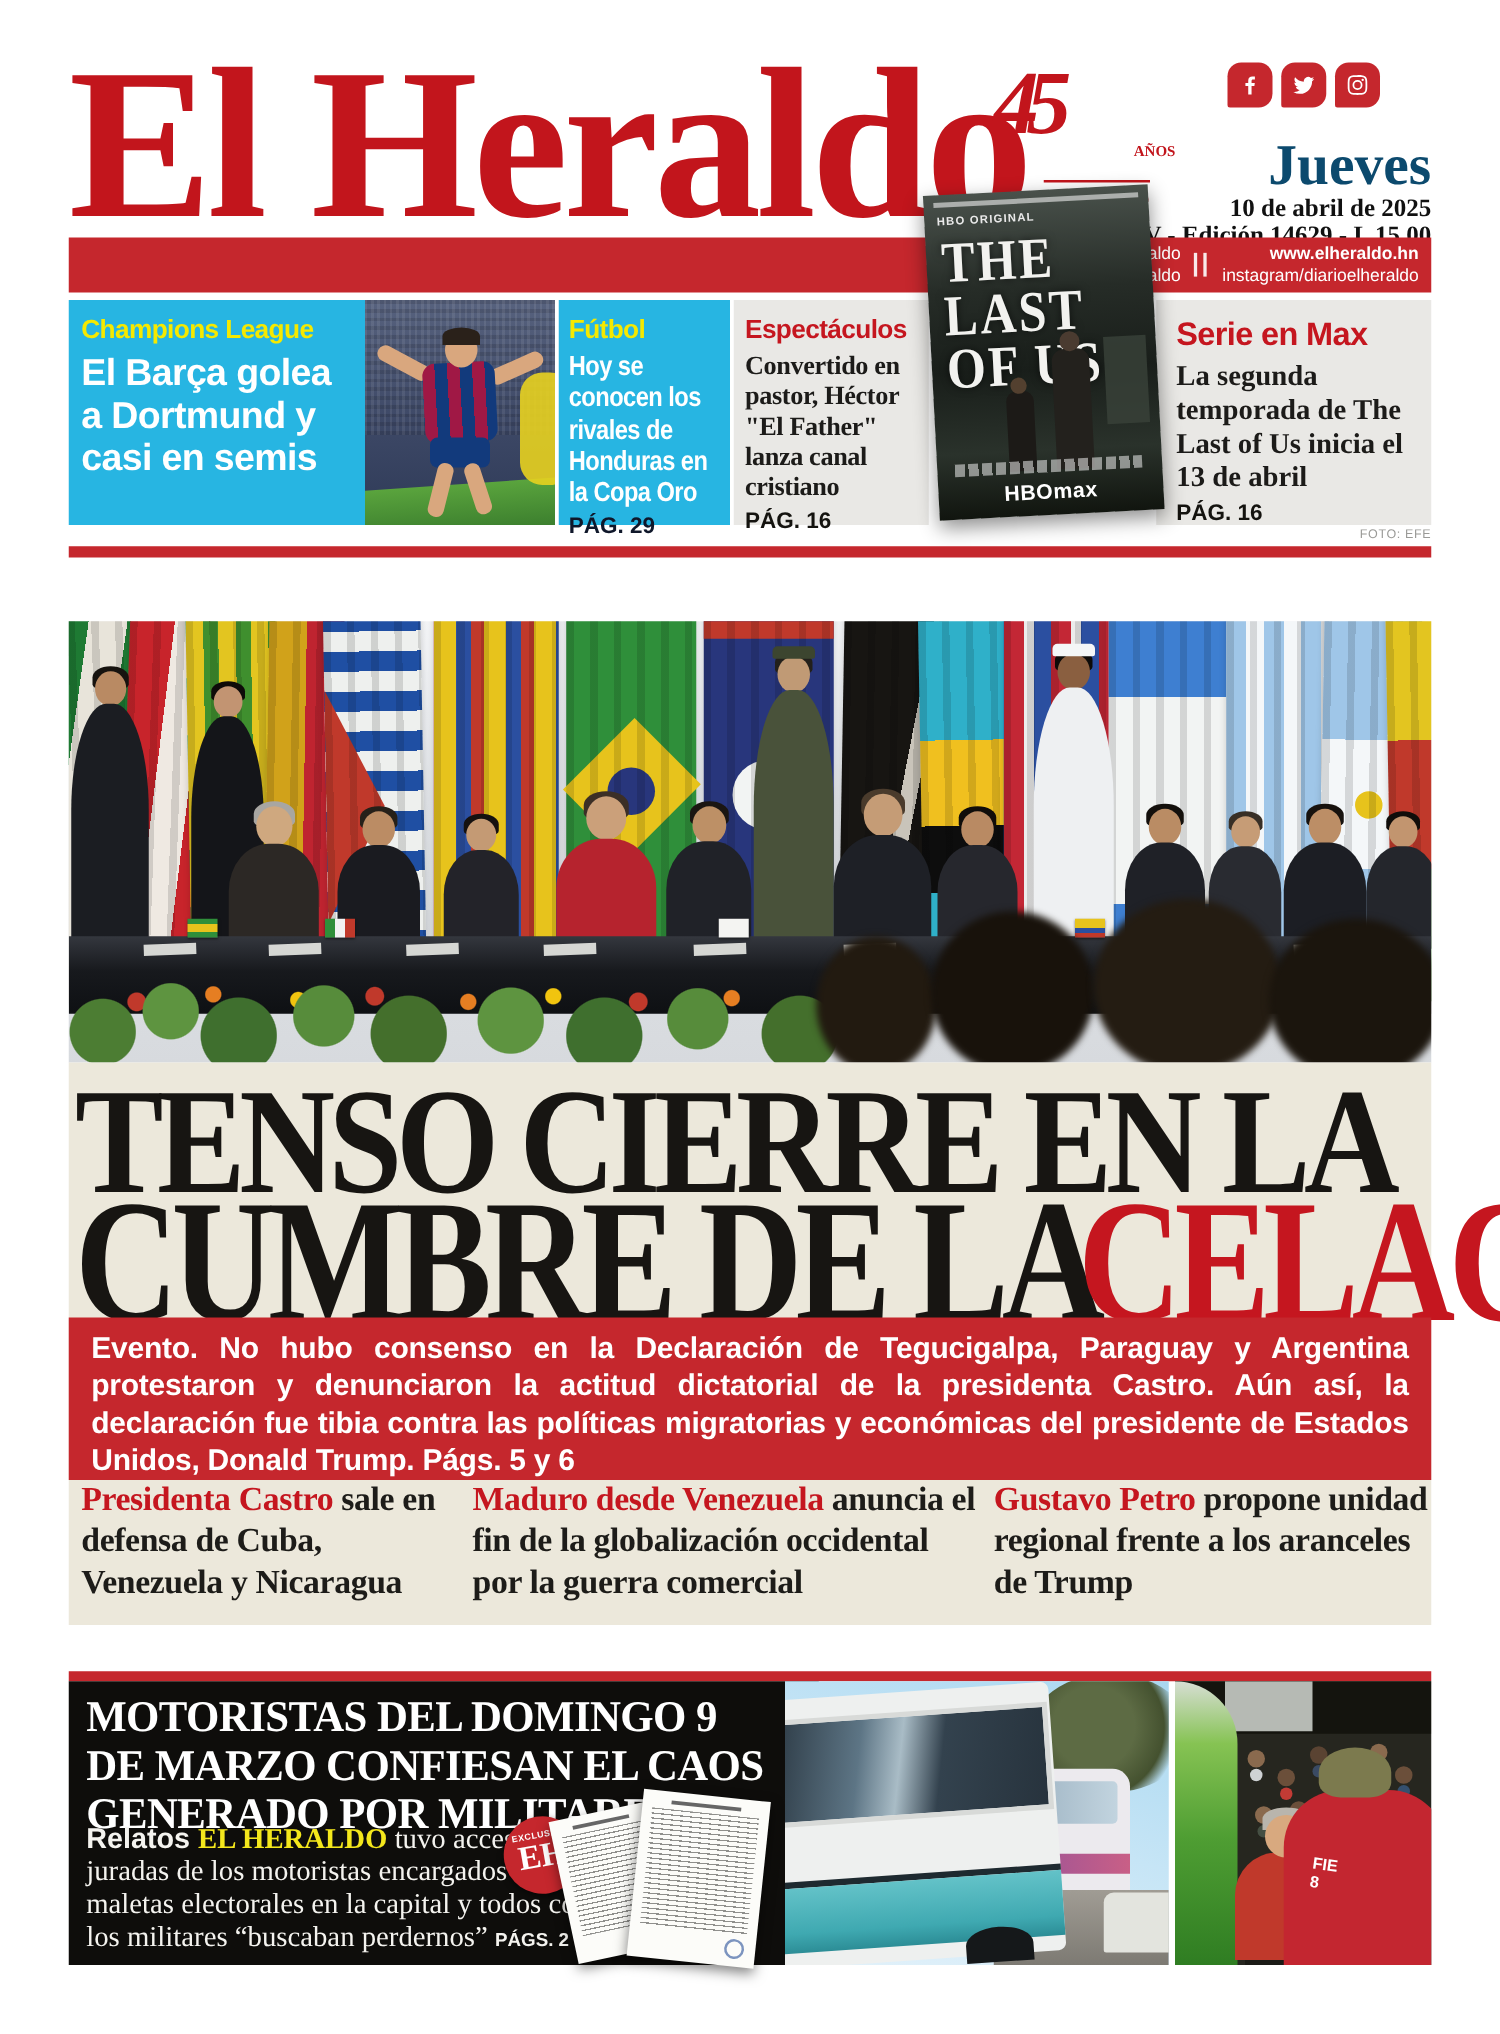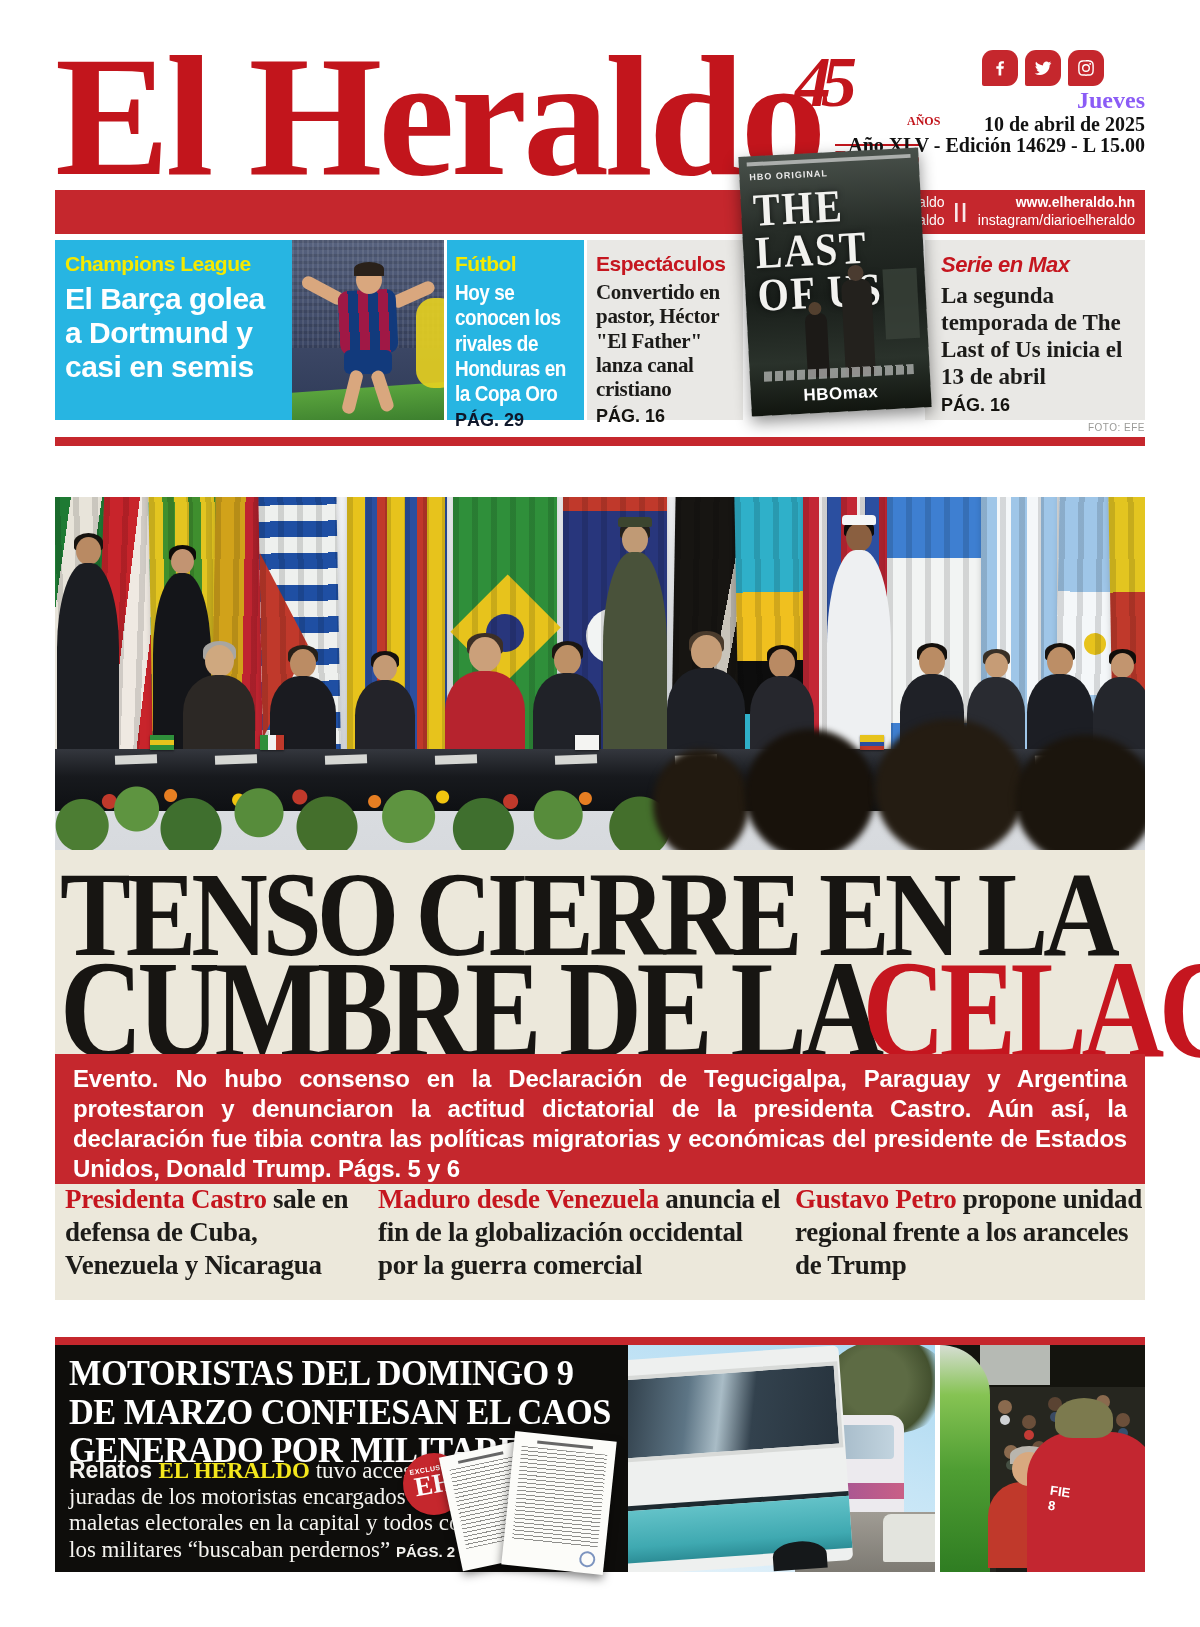--- a/index.html
+++ b/index.html
@@ -15,21 +15,21 @@
     font-size:72px;line-height:.85;letter-spacing:-10px;}
   .logo45 .anos{position:absolute;left:112px;top:62px;font-size:12px;font-weight:700;
     font-family:"Liberation Serif",serif;}
   .logo45 .sub{position:absolute;left:40px;top:92px;font-family:"Liberation Serif",serif;
     font-weight:700;font-size:18px;border-top:2px solid #c2151c;padding-top:2px;}
   .social{left:982px;top:50px;display:flex;gap:7px;}
   .pin{width:36px;height:36px;background:#c5272d;border-radius:11px 11px 11px 2px;
     display:flex;align-items:center;justify-content:center;}
   .pin svg{width:20px;height:20px;fill:#fff;}
   .dateline{left:745px;top:88px;width:400px;text-align:right;font-family:"Liberation Serif",serif;}
-  .d-day{font-size:24px;font-weight:700;color:#8b5cf6;line-height:1.05;}
+  .d-day{font-size:46px;font-weight:700;color:#0c4a6e;line-height:1.05;margin-top:20px;}
   .d-line{font-size:20px;font-weight:700;color:#111;line-height:1.0;margin-top:1px;}
 
   
   .tagbar{left:55px;top:190px;width:1090px;height:44px;background:#c5272d;color:#fff;
     display:flex;align-items:center;}
   .tagline{font-family:"Liberation Serif",serif;font-style:italic;font-size:31px;
     padding-left:20px;flex:0 0 auto;}
   .tag-right{position:absolute;right:10px;top:4px;display:flex;gap:9px;align-items:center;
     font-size:14px;line-height:1.25;}
   .handles{text-align:right;}
@@ -65,21 +65,21 @@
   .cp-legL{position:absolute;left:54px;top:130px;width:13px;height:44px;background:#d9a77e;transform:rotate(14deg);border-radius:6px;}
   .cp-legR{position:absolute;left:84px;top:130px;width:13px;height:42px;background:#d9a77e;transform:rotate(-18deg);border-radius:6px;}
 
   .futbol{left:447px;width:137px;padding:12px 8px;}
   .futbol .t-title{font-size:22px;line-height:1.15;margin-top:4px;}
   .futbol .pag{color:#0f172a;}
   .espect{left:587px;width:156px;padding:12px 9px;}
   .espect .body{font-size:21px;line-height:1.16;margin-top:4px;letter-spacing:-.3px;}
   .espect .pag{color:#14130f;}
   .serie{left:925px;width:220px;padding:12px 8px 12px 16px;}
-  .serie .kick{font-size:22px;font-style:italic;}
+  .serie .kick{font-size:26px;}
   .serie .body{font-size:23px;line-height:1.18;margin-top:4px;}
   .serie .pag{color:#14130f;}
 
   
   .poster{left:745px;top:152px;width:180px;height:260px;background:
      linear-gradient(180deg,#49514b 0%,#262c27 30%,#191e1a 55%,#2a322b 80%,#11150f 100%);
      transform:rotate(-3deg);box-shadow:0 6px 16px rgba(0,0,0,.45);color:#fff;overflow:hidden;}
   .po-topbar{position:absolute;left:8px;top:6px;width:164px;height:4px;background:rgba(255,255,255,.55);}
   .po-net{position:absolute;left:10px;top:16px;font-size:9px;font-weight:700;letter-spacing:1px;color:#e9e9e9;}
   .po-title{position:absolute;left:12px;top:34px;font-family:"Liberation Serif",serif;

